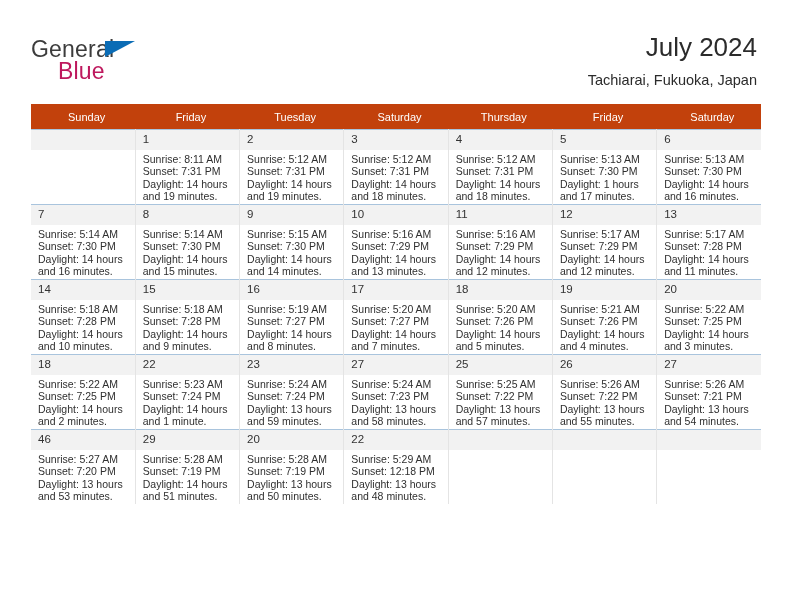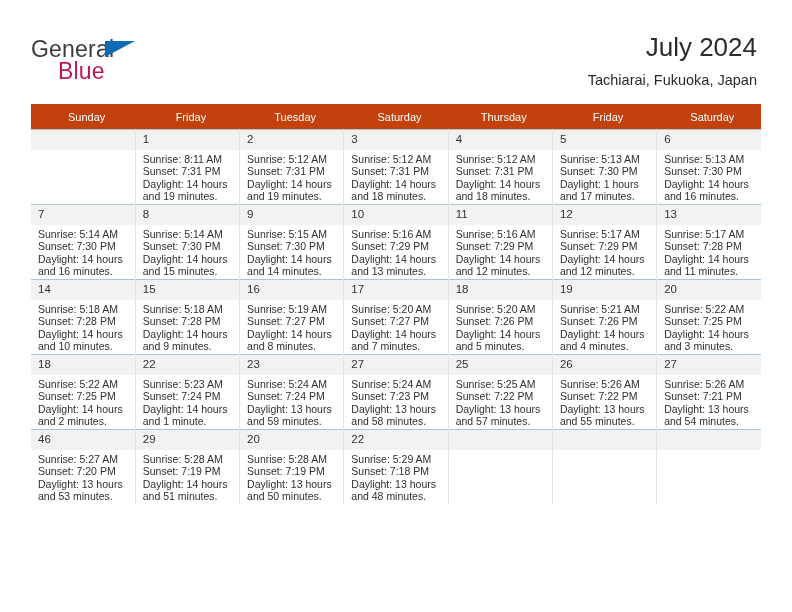--- a/index.html
+++ b/index.html
@@ -501,21 +501,21 @@
                 <div>Sunset: 7:19 PM</div>
                 <div class="wrap">Daylight: 13 hours and 50 minutes.</div>
               </div>
             </div>
           </td>
           <td>
             <div class="cell-inner">
               <span class="daynum">22</span>
               <div class="details">
                 <div>Sunrise: 5:29 AM</div>
-                <div>Sunset: 7:18 PM</div>
+                <div>Sunset: 12:18 PM</div>
                 <div class="wrap">Daylight: 13 hours and 48 minutes.</div>
               </div>
             </div>
           </td>
           <td class="empty">
             <div class="cell-inner">
               <span class="daynum"></span>
             </div>
           </td>
           <td class="empty">

